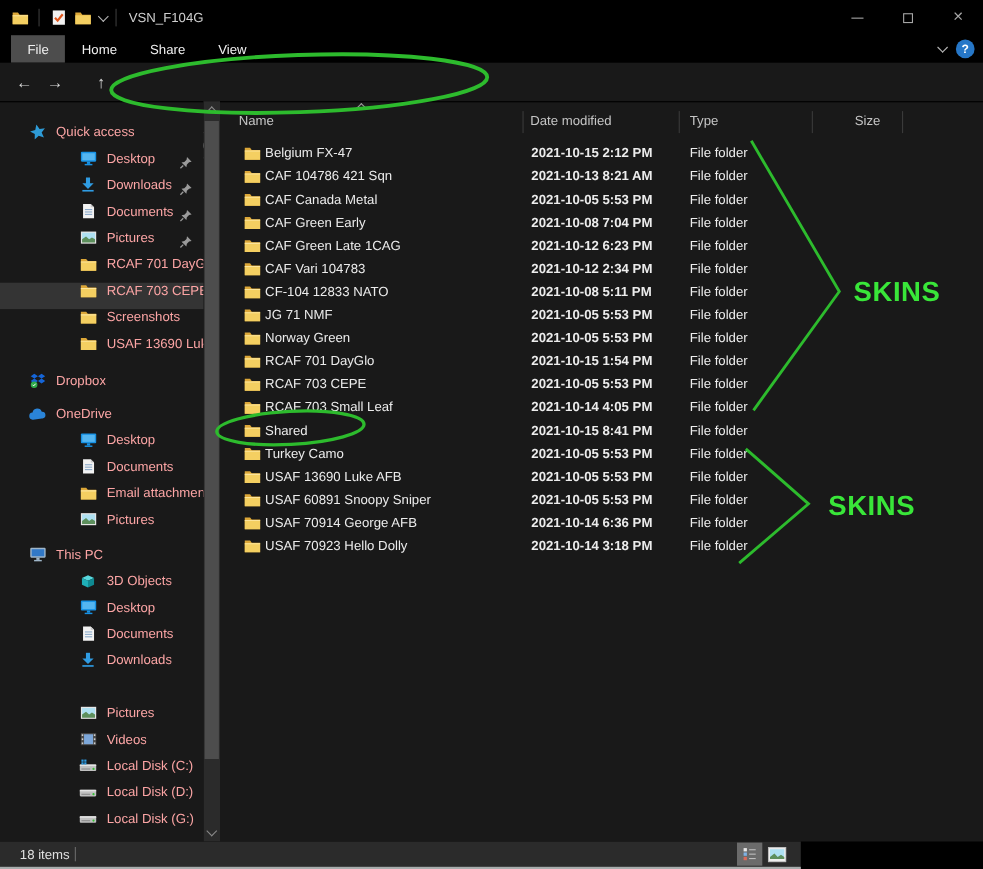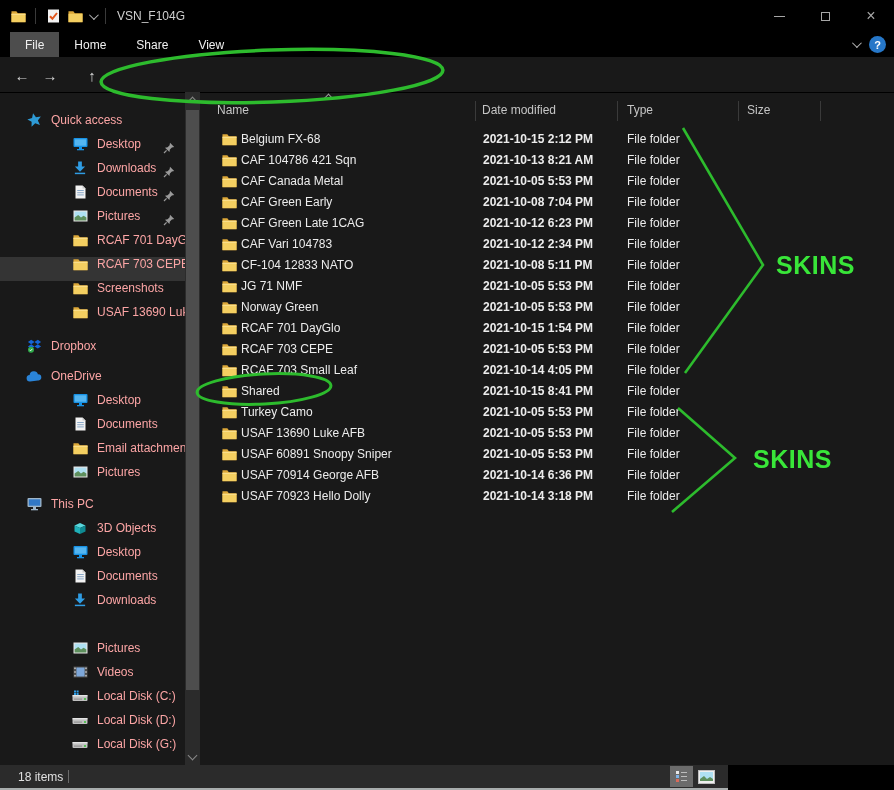--- a/index.html
+++ b/index.html
@@ -465,34 +465,34 @@
 </div>
 
 <div class="main">
   <div class="headers" id="headers">
       <span class="hdr" style="left: 17px;">Name</span>
       <span class="hdr-sep" style="left: 275px;"></span>
       <span class="hdr" style="left: 282px;">Date modified</span>
       <span class="hdr-sep" style="left: 417px;"></span>
       <span class="hdr" style="left: 427px;">Type</span>
       <span class="hdr-sep" style="left: 538px;"></span>
-      <span class="hdr" style="left: 547px;">Size</span>
+      <span class="hdr" style="left: 577px;">Size</span>
       <span class="hdr-sep" style="left: 620px;"></span>
       <span class="sort-caret"></span>
     </div>
   <div class="rows" id="rows">
       <div class="file-row" style="top: 0px;">
         <span class="icon">
           <svg width="15" height="13" viewBox="0 0 16 13">
             <path d="M.5 1h5.2l1.6 2.1h8.2V12.5H.5z" fill="#dca738"></path>
             <path d="M.5 3.6h15V12.5H.5z" fill="#f4cf61"></path>
             <path d="M.5 3.6h15v1h-15z" fill="#fce49a"></path>
           </svg>
         </span>
-        <span class="cell c-name">Belgium FX-68</span>
+        <span class="cell c-name">Belgium FX-47</span>
         <span class="cell c-date">2021-10-15 2:12 PM</span>
         <span class="cell c-type">File folder</span>
         <span class="cell c-size"></span>
       </div>
       <div class="file-row" style="top: 21px;">
         <span class="icon">
           <svg width="15" height="13" viewBox="0 0 16 13">
             <path d="M.5 1h5.2l1.6 2.1h8.2V12.5H.5z" fill="#dca738"></path>
             <path d="M.5 3.6h15V12.5H.5z" fill="#f4cf61"></path>
             <path d="M.5 3.6h15v1h-15z" fill="#fce49a"></path>

